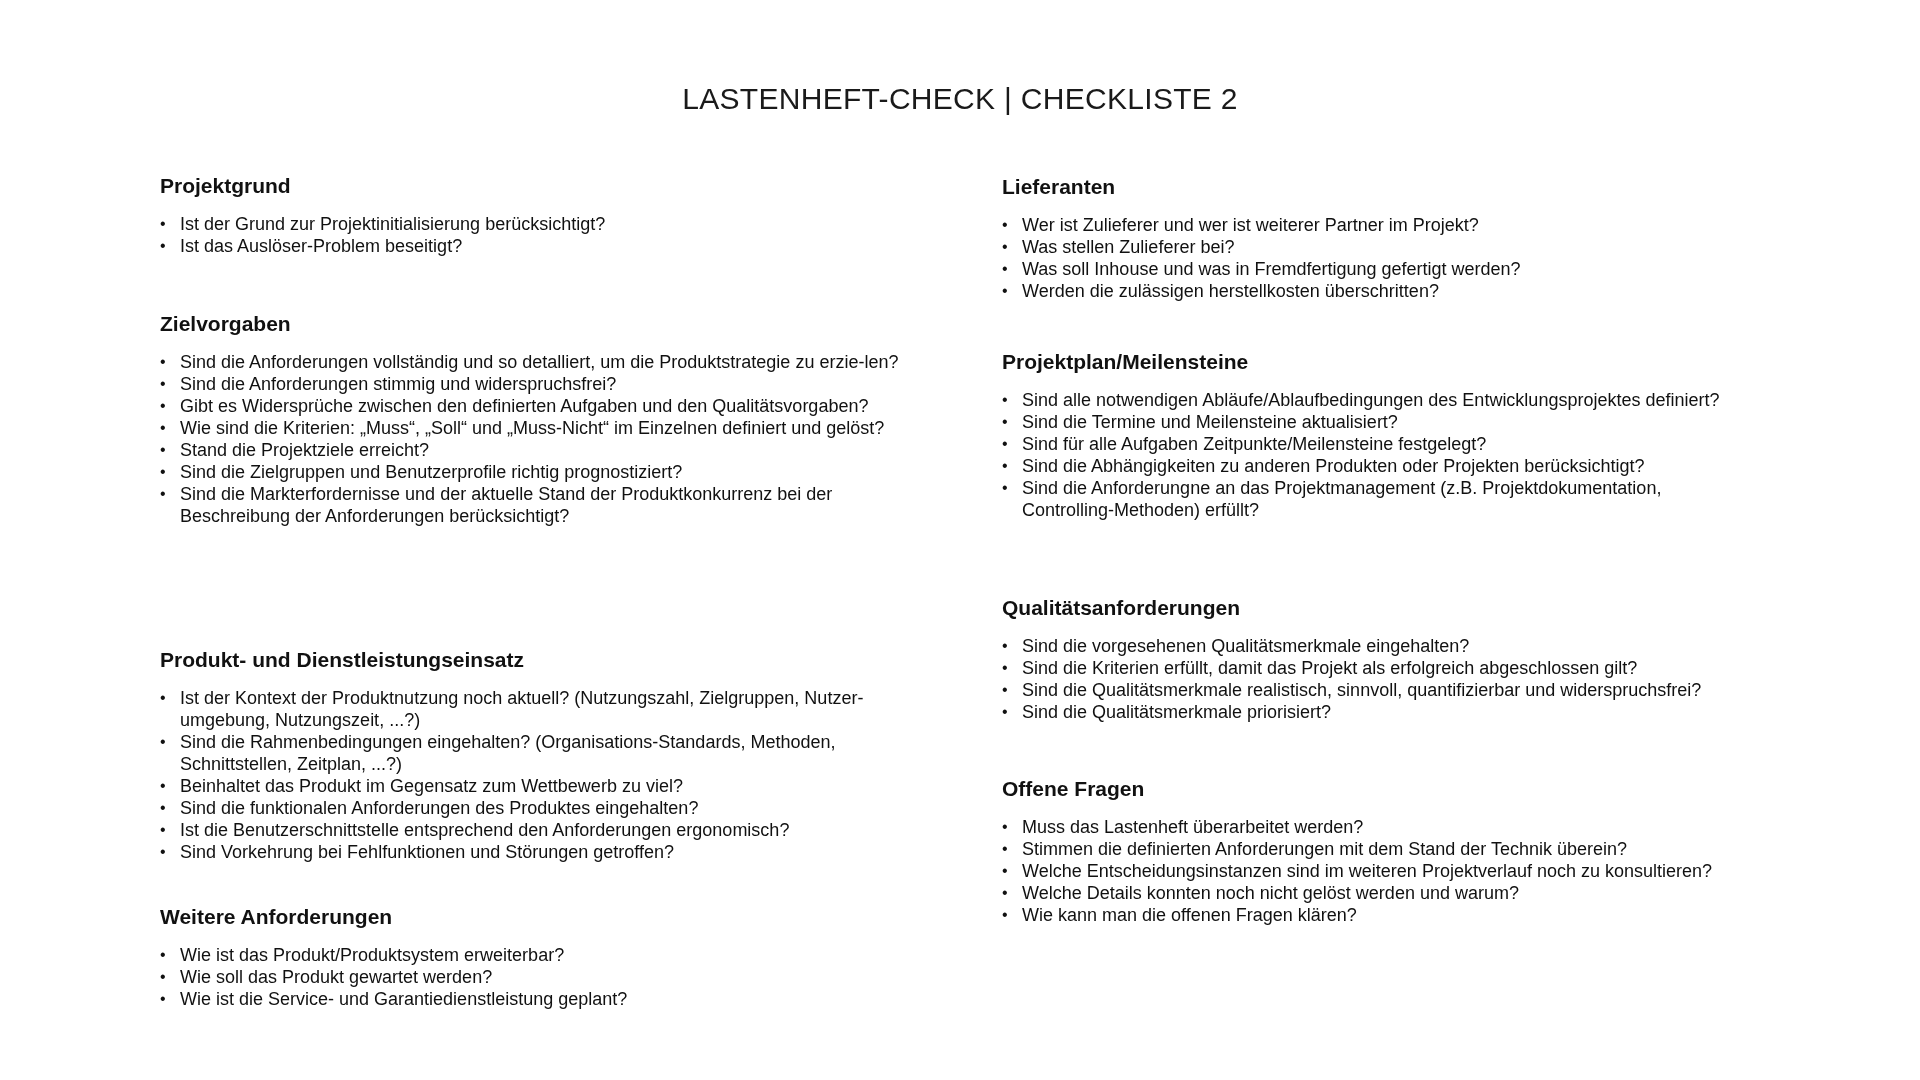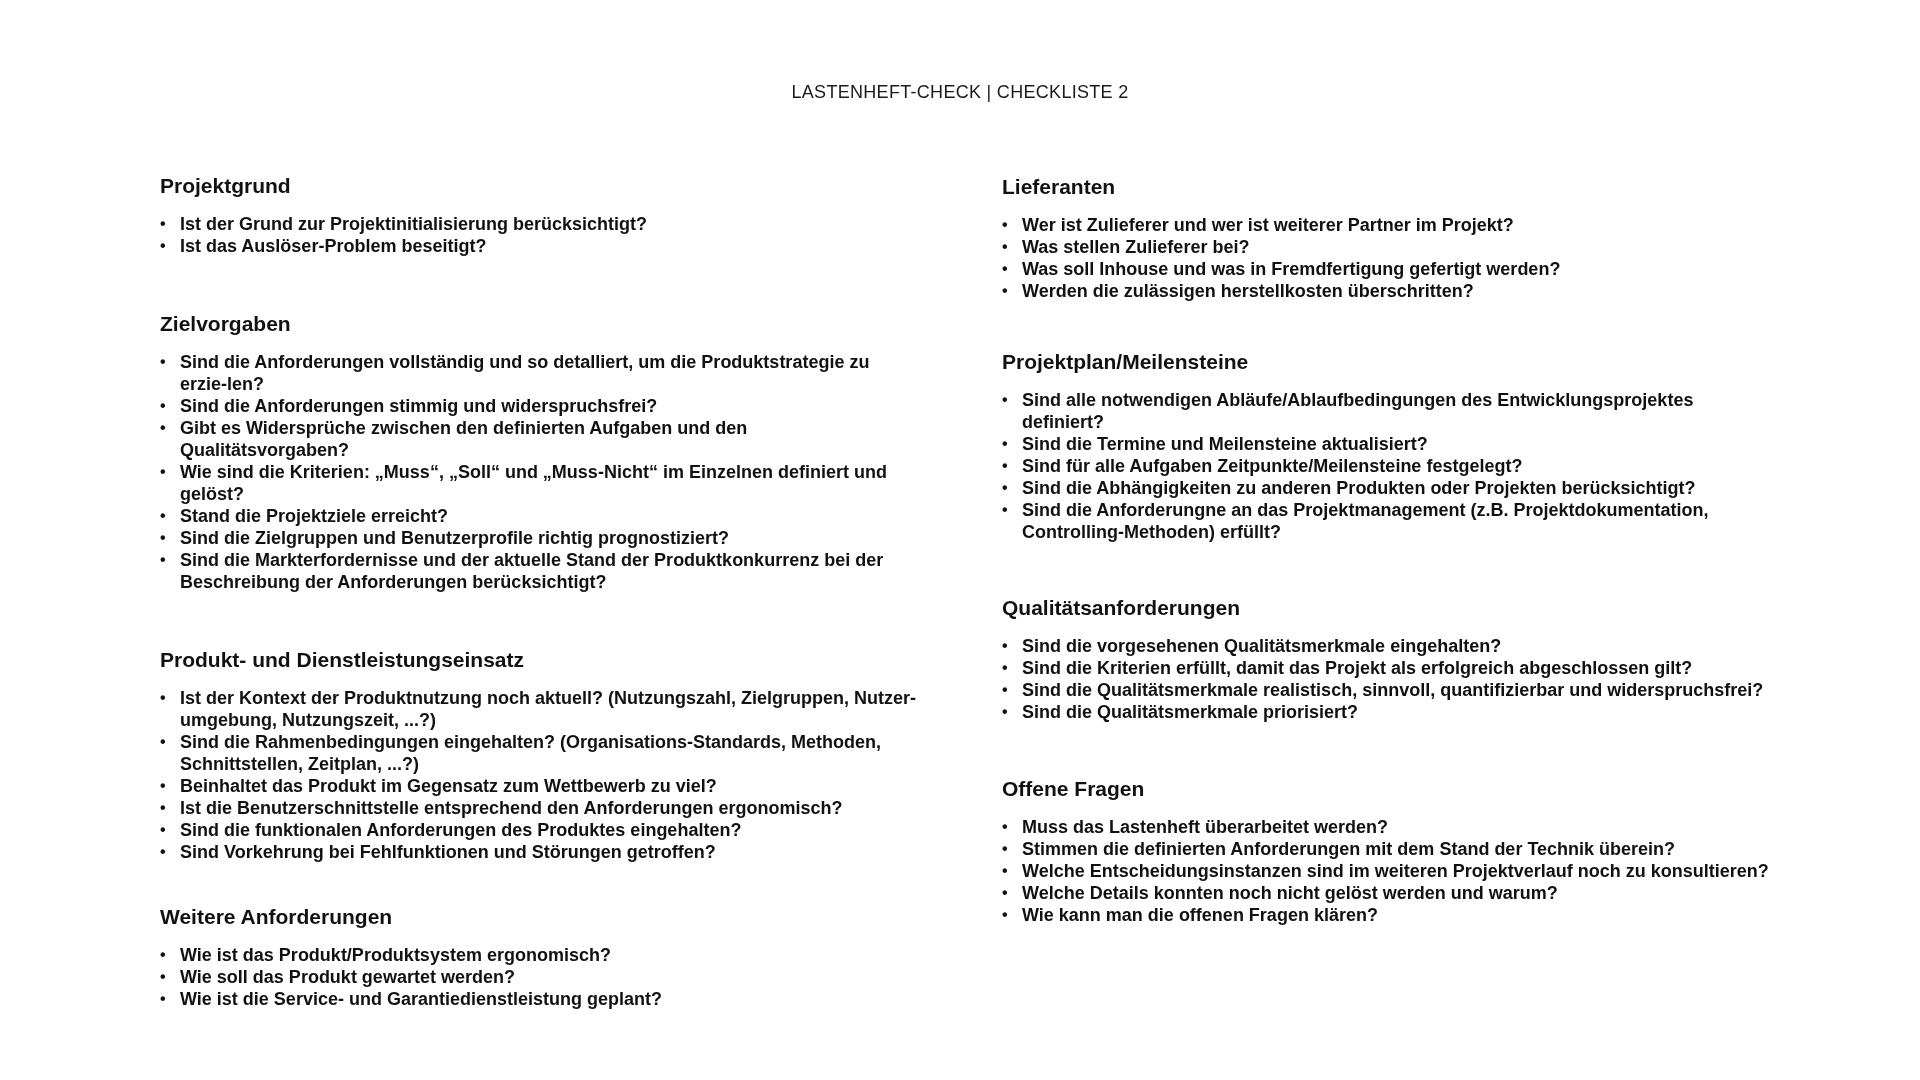--- a/index.html
+++ b/index.html
@@ -1,25 +1,25 @@
 <!DOCTYPE html>
 <html><head>
 <meta charset="utf-8">
 <style>
   html, body { margin: 0; padding: 0; background: #ffffff; }
   body { width: 1920px; height: 1080px; position: relative; overflow: hidden;
          font-family: "Liberation Sans", "DejaVu Sans", sans-serif; color: #111111; }
   .title { position: absolute; left: 0; width: 1920px; top: 82px; text-align: center;
-           font-size: 18px; letter-spacing: 0.3px; color: #1a1a1a; }
+           font-size: 30px; letter-spacing: 0.3px; color: #1a1a1a; }
   .col { position: absolute; top: 0; width: 800px; }
   .col.left { left: 160px; }
   .col.right { left: 1002px; }
   .section { position: absolute; left: 0; width: 800px; }
   .section h2 { margin: 0 0 15px 0; font-size: 21px; font-weight: bold; color: #111; }
-  .section ul { margin: 0; padding: 0; list-style: none; font-weight: bold; }
+  .section ul { margin: 0; padding: 0; list-style: none; }
   .section li { position: relative; padding-left: 20px; font-size: 18px; line-height: 22px; color: #111; }
   .section li::before { content: "•"; position: absolute; left: 0; top: 0; font-size: 16px; }
 </style>
 </head>
 <body>
 
 <div class="title">LASTENHEFT-CHECK | CHECKLISTE 2</div>
 
 <div class="col left">
   <div class="section" style="top:174px">
@@ -42,30 +42,30 @@
       <li>Sind die Markterfordernisse und der aktuelle Stand der Produktkonkurrenz bei der Beschreibung der Anforderungen berücksichtigt?</li>
     </ul>
   </div>
 
   <div class="section" style="top:648px; width:760px">
     <h2>Produkt- und Dienstleistungseinsatz</h2>
     <ul>
       <li>Ist der Kontext der Produktnutzung noch aktuell? (Nutzungszahl, Zielgruppen, Nutzer-umgebung, Nutzungszeit, ...?)</li>
       <li>Sind die Rahmenbedingungen eingehalten? (Organisations-Standards, Methoden, Schnittstellen, Zeitplan, ...?)</li>
       <li>Beinhaltet das Produkt im Gegensatz zum Wettbewerb zu viel?</li>
+      <li>Sind die funktionalen Anforderungen des Produktes eingehalten?</li>
       <li>Ist die Benutzerschnittstelle entsprechend den Anforderungen ergonomisch?</li>
-      <li>Sind die funktionalen Anforderungen des Produktes eingehalten?</li>
       <li>Sind Vorkehrung bei Fehlfunktionen und Störungen getroffen?</li>
     </ul>
   </div>
 
   <div class="section" style="top:905px">
     <h2>Weitere Anforderungen</h2>
     <ul>
-      <li>Wie ist das Produkt/Produktsystem ergonomisch?</li>
+      <li>Wie ist das Produkt/Produktsystem erweiterbar?</li>
       <li>Wie soll das Produkt gewartet werden?</li>
       <li>Wie ist die Service- und Garantiedienstleistung geplant?</li>
     </ul>
   </div>
 </div>
 
 <div class="col right">
   <div class="section" style="top:175px">
     <h2>Lieferanten</h2>
     <ul>

